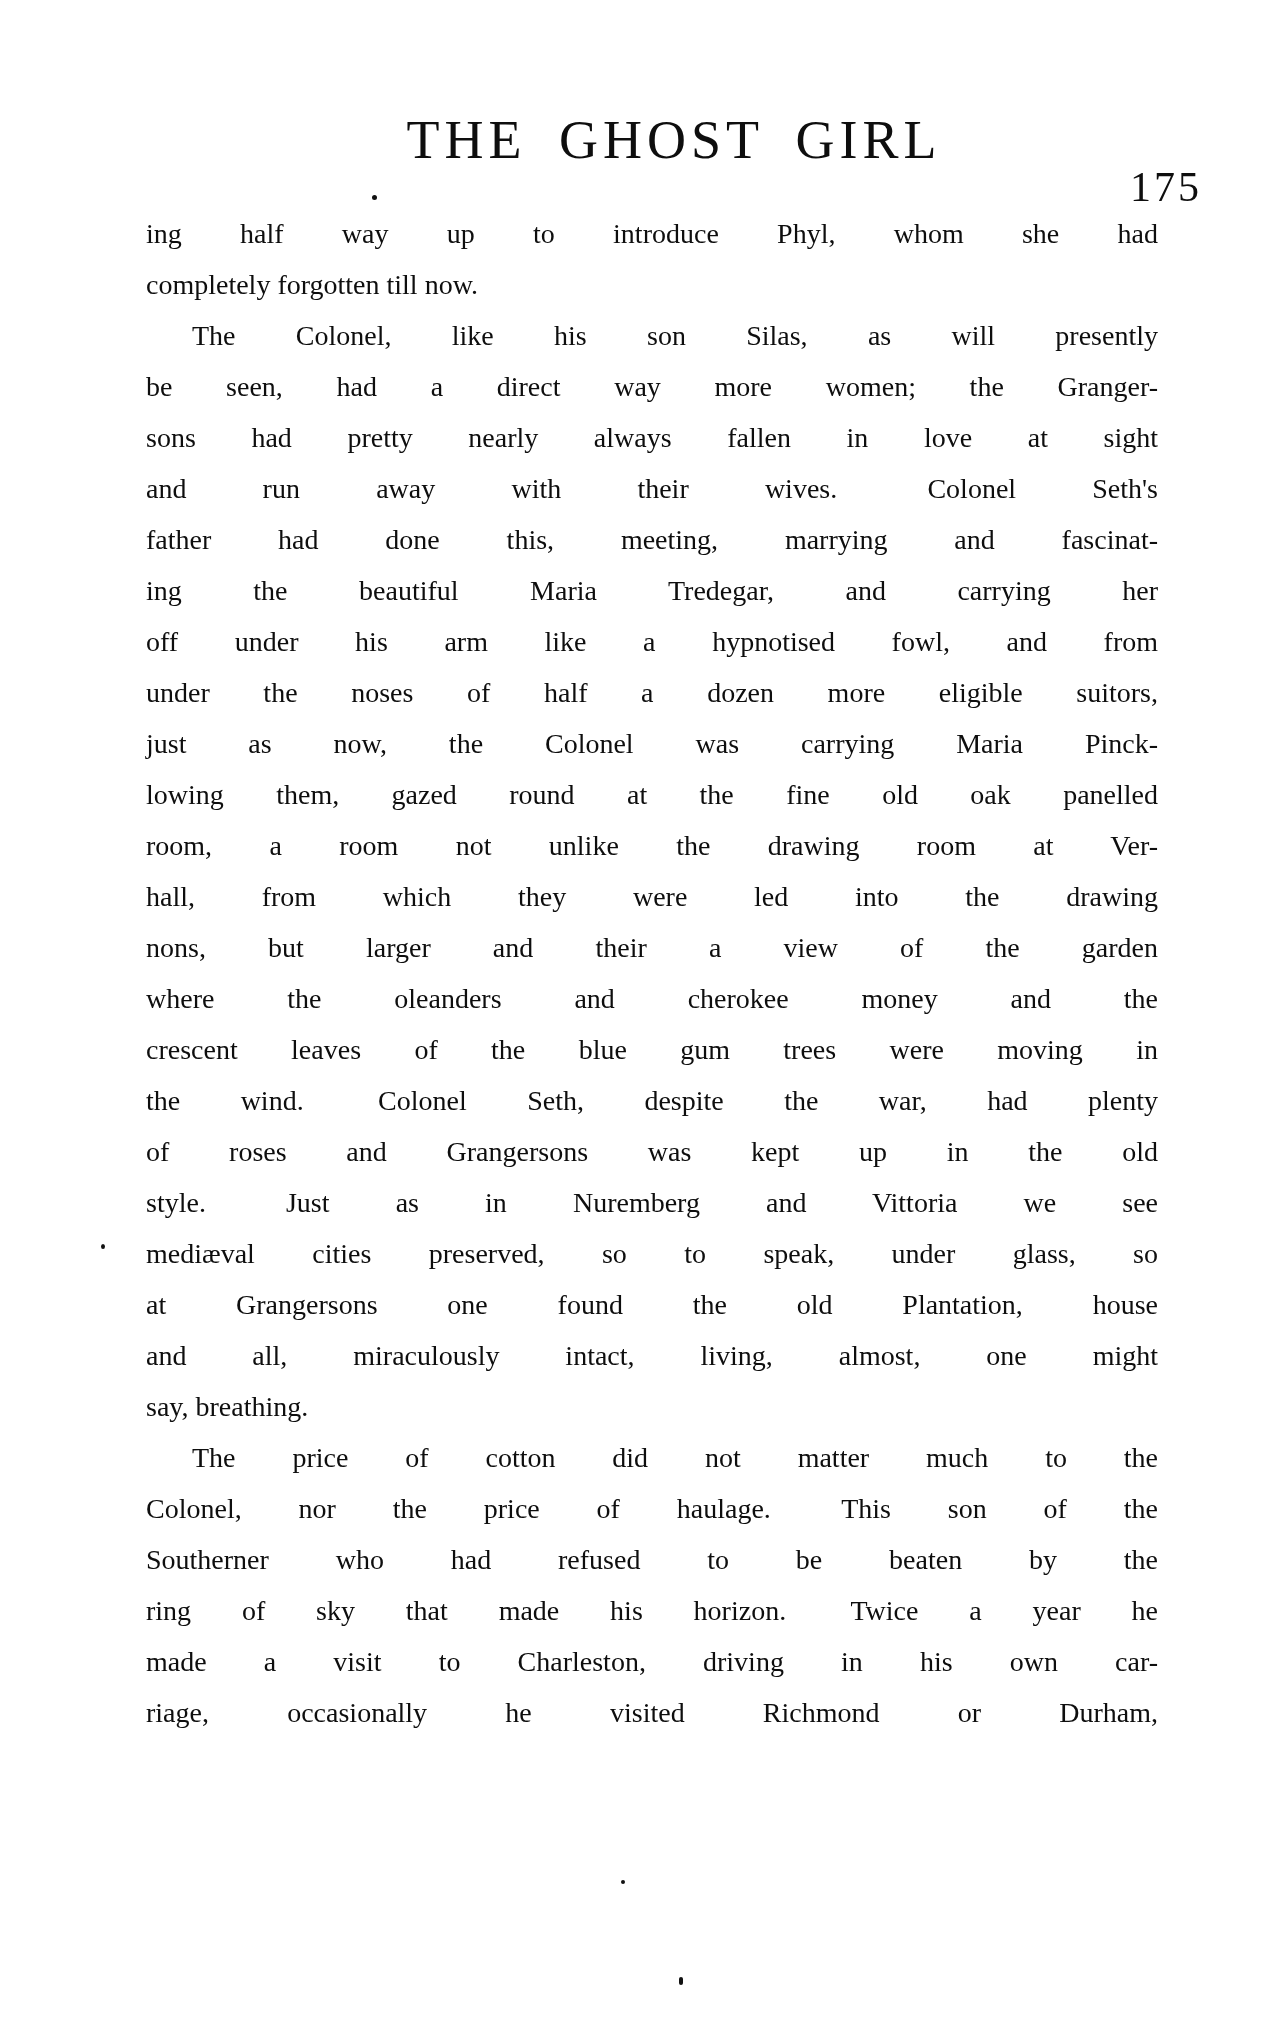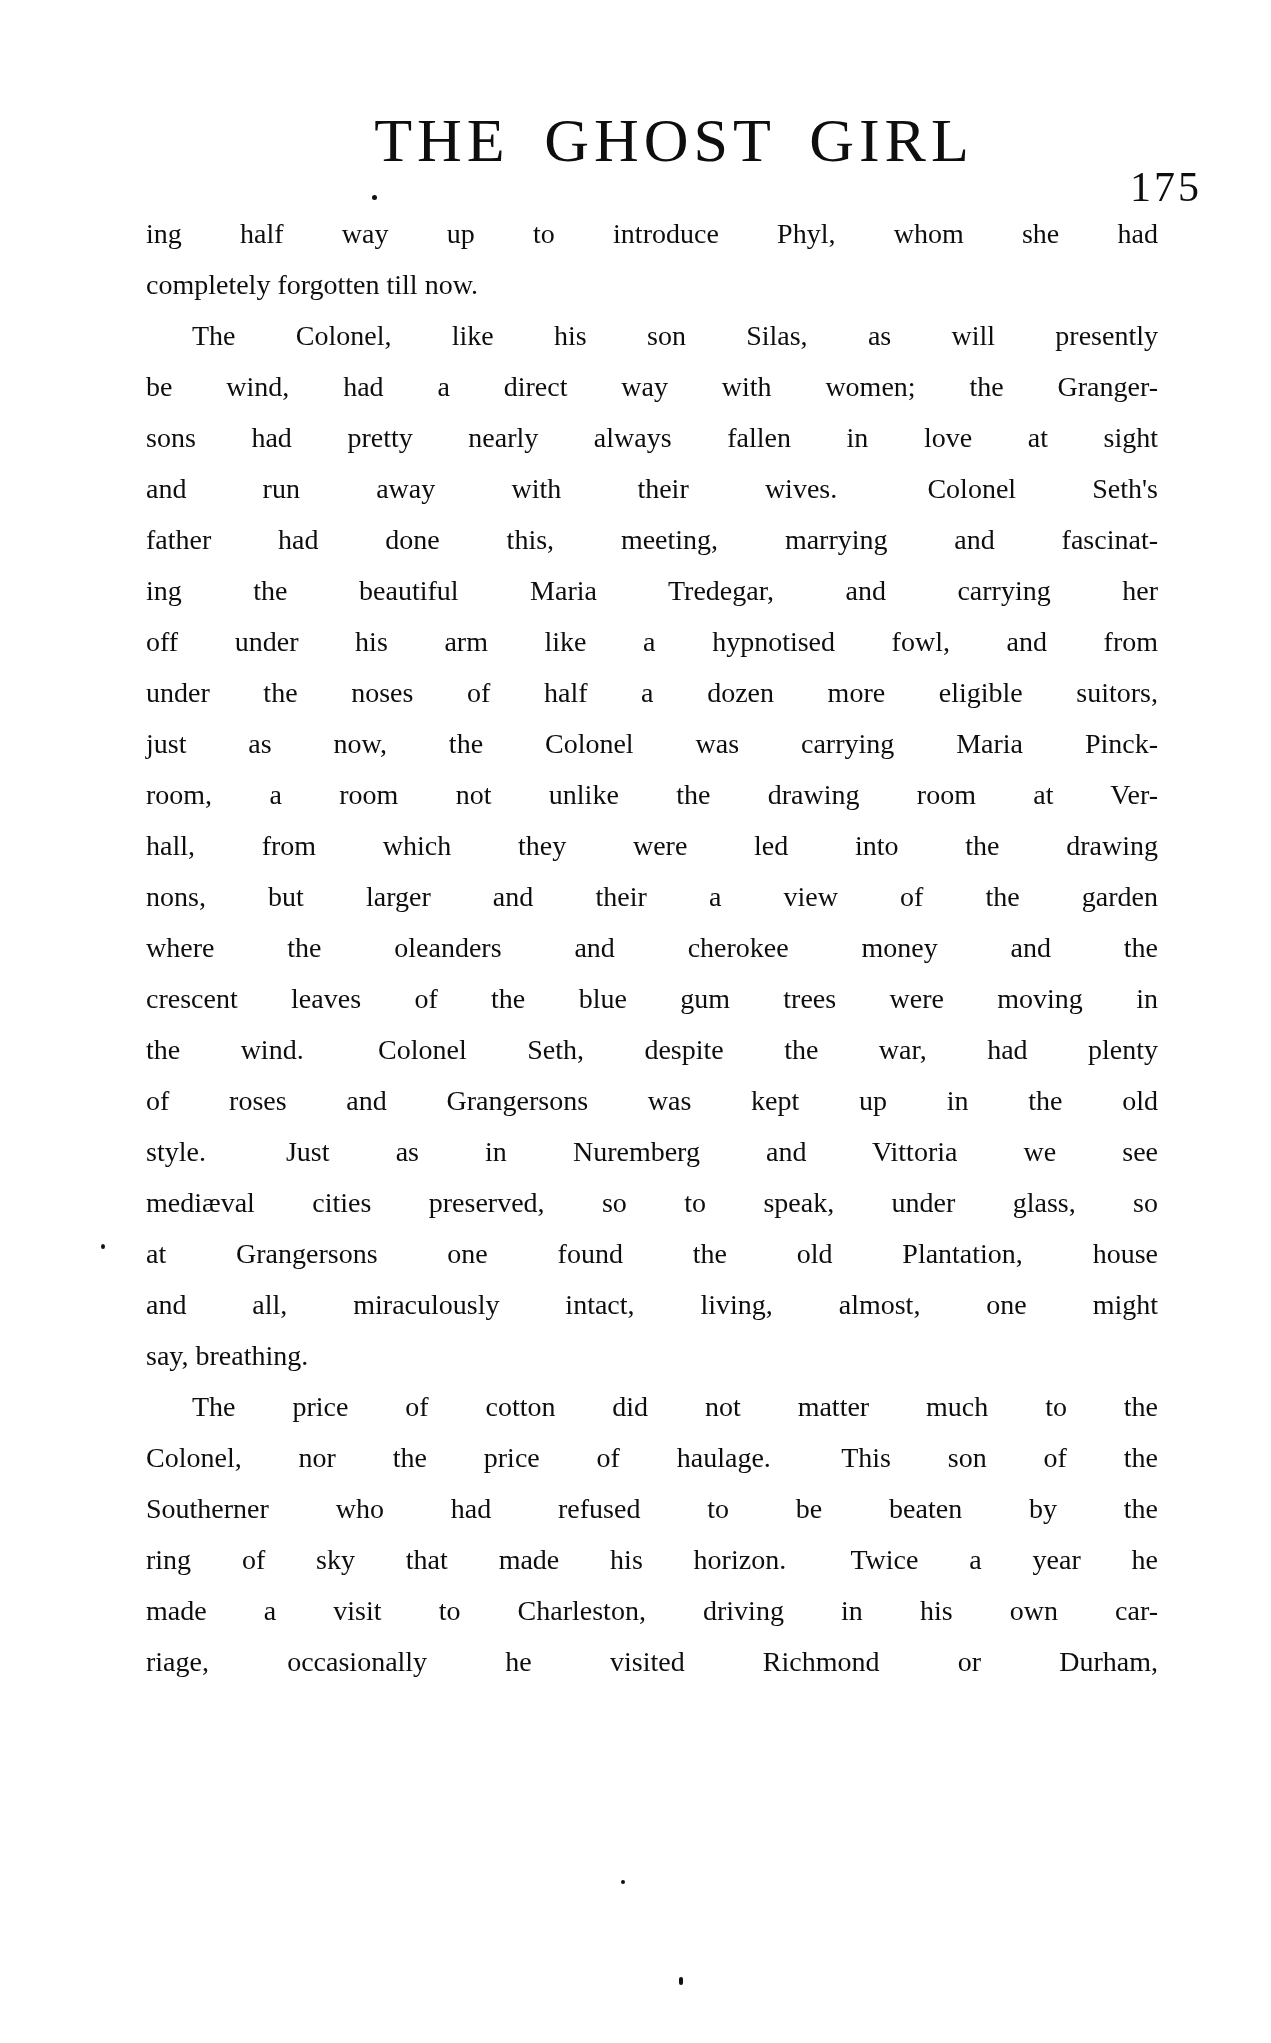--- a/index.html
+++ b/index.html
@@ -22,21 +22,21 @@
     top: 112px;
     left: 146px;
     width: 1056px;
     height: 56px;
   }
   .running-title {
     position: absolute;
     left: 0;
     right: 0;
     text-align: center;
-    font-size: 62px;
+    font-size: 54px;
     line-height: 56px;
     letter-spacing: 5px;
     word-spacing: 14px;
     white-space: nowrap;
   }
   .folio {
     position: absolute;
     right: 0;
     top: 11px;
     font-size: 42px;
@@ -83,28 +83,29 @@
 
   <div class="running-head">
     <div class="running-title">THE GHOST GIRL</div>
     <div class="folio">175</div>
   </div>
 
   <div class="text-block" id="body-text">
       <div class="line">ing half way up to introduce Phyl, whom she had</div>
       <div class="line flush">completely forgotten till now.</div>
       <div class="line indent">The Colonel, like his son Silas, as will presently</div>
-      <div class="line">be wind, had a direct way with women; the Granger-</div>
+      <div class="line">be seen, had a direct way more women; the Granger-</div>
       <div class="line">sons had pretty nearly always fallen in love at sight</div>
       <div class="line">and run away with their wives.  Colonel Seth's</div>
       <div class="line">father had done this, meeting, marrying and fascinat-</div>
       <div class="line">ing the beautiful Maria Tredegar, and carrying her</div>
       <div class="line">off under his arm like a hypnotised fowl, and from</div>
       <div class="line">under the noses of half a dozen more eligible suitors,</div>
       <div class="line">just as now, the Colonel was carrying Maria Pinck-</div>
+      <div class="line">lowing them, gazed round at the fine old oak panelled</div>
       <div class="line">room, a room not unlike the drawing room at Ver-</div>
       <div class="line">hall, from which they were led into the drawing</div>
       <div class="line">nons, but larger and their a view of the garden</div>
       <div class="line">where the oleanders and cherokee money and the</div>
       <div class="line">crescent leaves of the blue gum trees were moving in</div>
       <div class="line">the wind.  Colonel Seth, despite the war, had plenty</div>
       <div class="line">of roses and Grangersons was kept up in the old</div>
       <div class="line">style.  Just as in Nuremberg and Vittoria we see</div>
       <div class="line">mediæval cities preserved, so to speak, under glass, so</div>
       <div class="line">at Grangersons one found the old Plantation, house</div>

